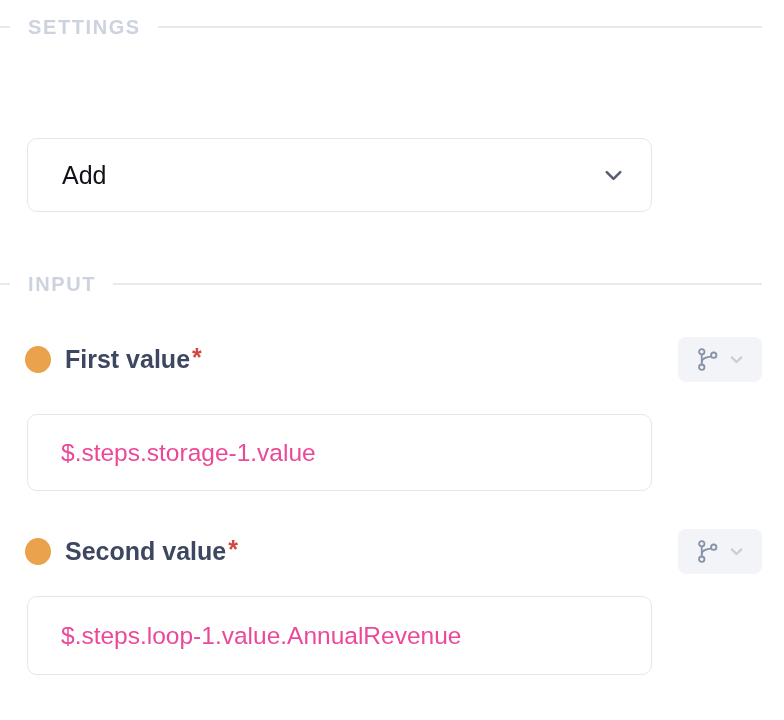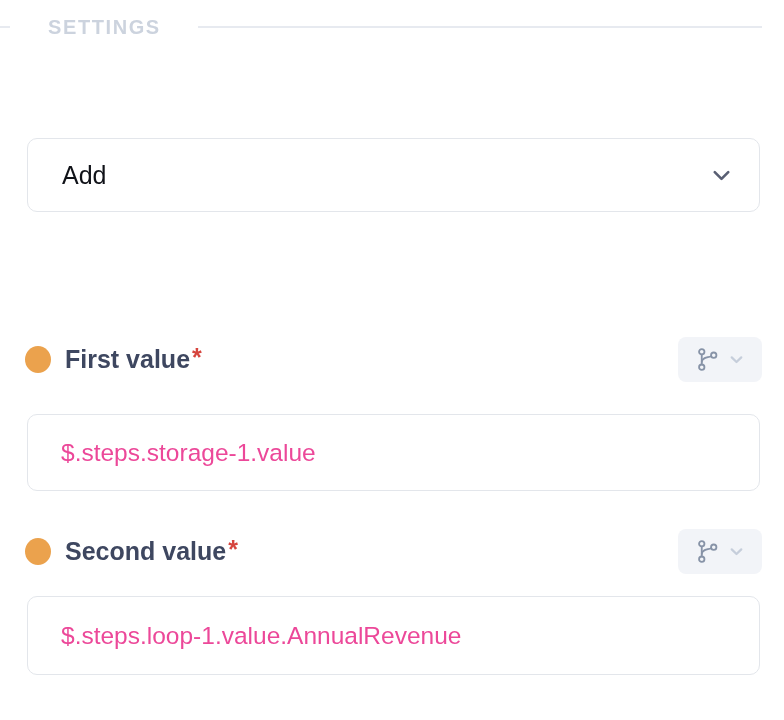--- a/index.html
+++ b/index.html
@@ -17,21 +17,20 @@
   }
 
   
   .section-header {
     position: absolute;
     left: 0;
     right: 22px;
     height: 22px;
     display: flex;
     align-items: center;
-    gap: 20px;
   }
   .section-header .dash {
     width: 10px;
     height: 2px;
     background: #e7eaf0;
     flex: 0 0 auto;
   }
   .section-header .sh-title {
     margin: 0 17px 0 18px;
     font-size: 20px;
@@ -51,21 +50,21 @@
     position: absolute;
     left: 28px;
     font-size: 25px;
     color: #2b3252;
   }
 
   
   .boxfield {
     position: absolute;
     left: 27px;
-    width: 733px;
+    width: 625px;
     box-sizing: border-box;
     border: 1.5px solid #e3e6eb;
     border-radius: 10px;
     background: #ffffff;
   }
   .select-box {
     height: 74px;
     display: flex;
     align-items: center;
     justify-content: space-between;
@@ -145,20 +144,25 @@
 
   <div class="boxfield select-box" style="top:138px">
     <span class="select-value">Add</span>
     <span style="display:flex">
       <svg width="27" height="27" viewBox="0 0 24 24" fill="none" stroke="#595f73" stroke-width="2.3" stroke-linecap="round" stroke-linejoin="round">
         <path d="M6 9 l6 6 6-6"></path>
       </svg>
     </span>
   </div>
 
+  <div class="section-header" style="top:273px">
+    <span class="dash"></span>
+    <span class="sh-title">INPUT</span>
+    <span class="sh-line"></span>
+  </div>
 
   <div class="field-row" style="top:336px">
     <span class="bullet" style="background:#EBA24D"></span>
     <span class="field-label">First value</span>
     <span class="req-star" style="color:#D6453E">*</span>
     <span class="spacer"></span>
     <button class="map-button">
       <span style="display:flex">
         <svg width="23" height="25" viewBox="0 0 24 26" fill="none" stroke="#8793a7" stroke-width="1.9" stroke-linecap="round">
           <circle cx="6" cy="5" r="2.8"></circle>

